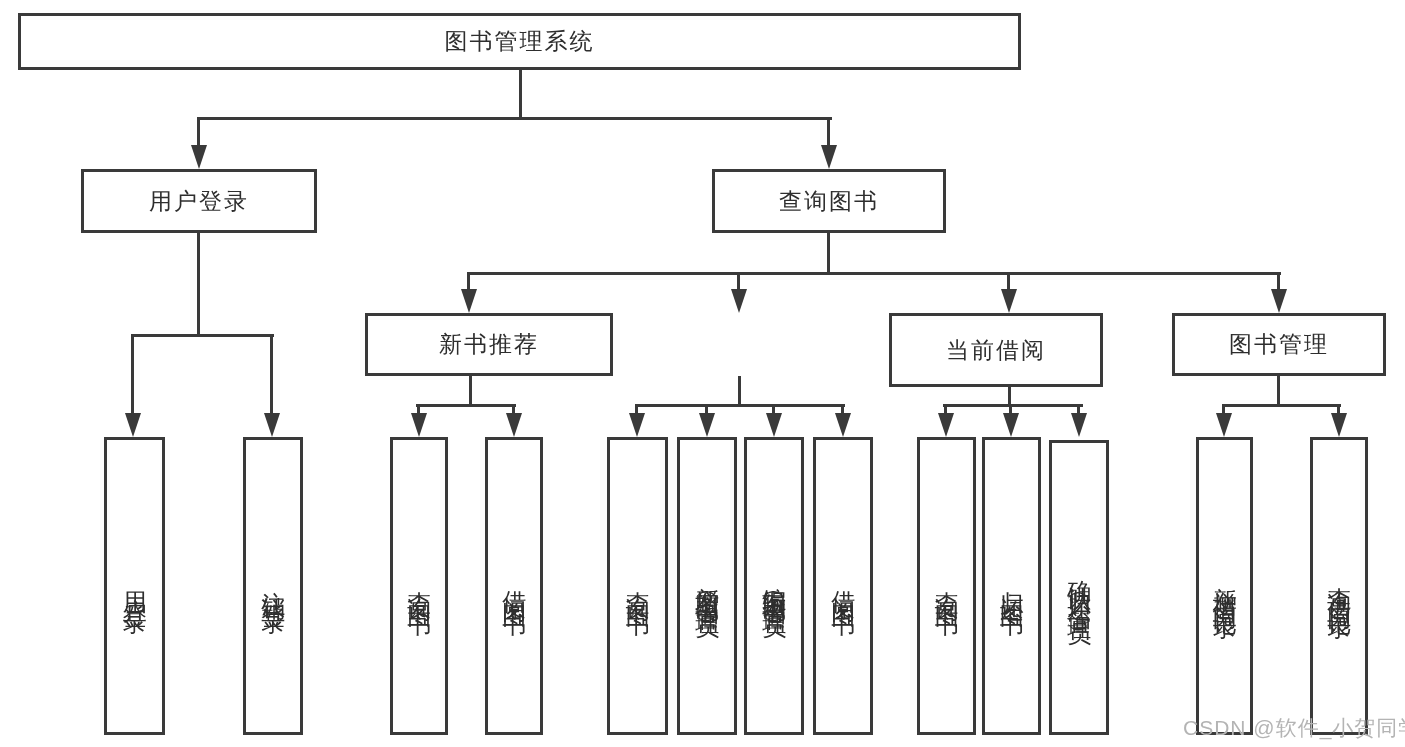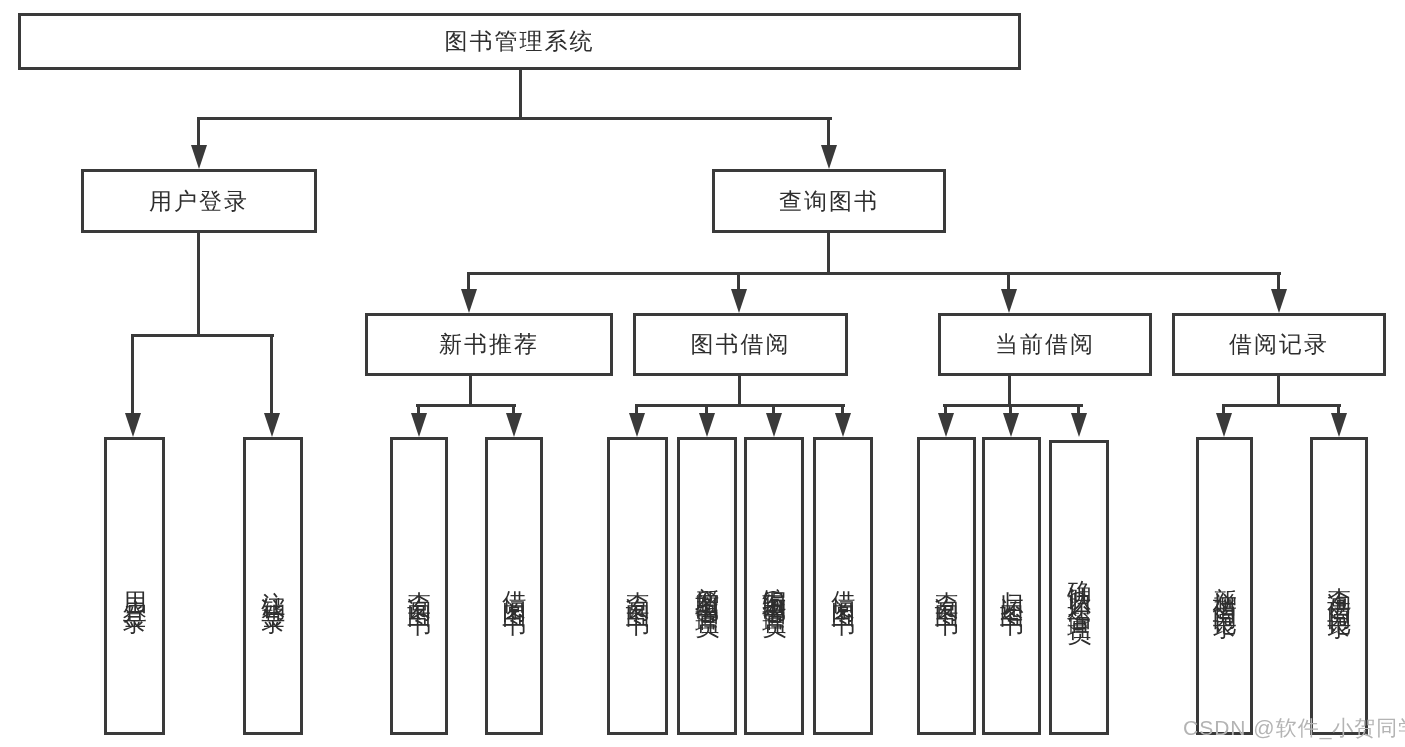--- a/index.html
+++ b/index.html
@@ -107,28 +107,25 @@
   <div class="box h" style="left:81px;top:169px;width:236px;height:64px">
     <span>用户登录</span>
   </div>
   <div class="box h" style="left:712px;top:169px;width:234px;height:64px">
     <span>查询图书</span>
   </div>
 
   <div class="box h" style="left:365px;top:313px;width:248px;height:63px">
     <span>新书推荐</span>
   </div>
-  <div class="box h" style="left:633px;top:313px;width:215px;height:63px">
-    <span>图书借阅</span>
-  </div>
-  <div class="box h" style="left:938px;top:313px;width:214px;height:63px">
+  <div class="box h" style="left:889px;top:313px;width:214px;height:74px">
     <span>当前借阅</span>
   </div>
   <div class="box h" style="left:1172px;top:313px;width:214px;height:63px">
-    <span>借阅记录</span>
+    <span>图书管理</span>
   </div>
 
   <div class="box" style="left:104px;top:437px;width:61px;height:298px">
     <span class="vtext">用户登录</span>
   </div>
   <div class="box" style="left:243px;top:437px;width:60px;height:298px">
     <span class="vtext">注销登录</span>
   </div>
 
   <div class="box" style="left:390px;top:437px;width:58px;height:298px">

